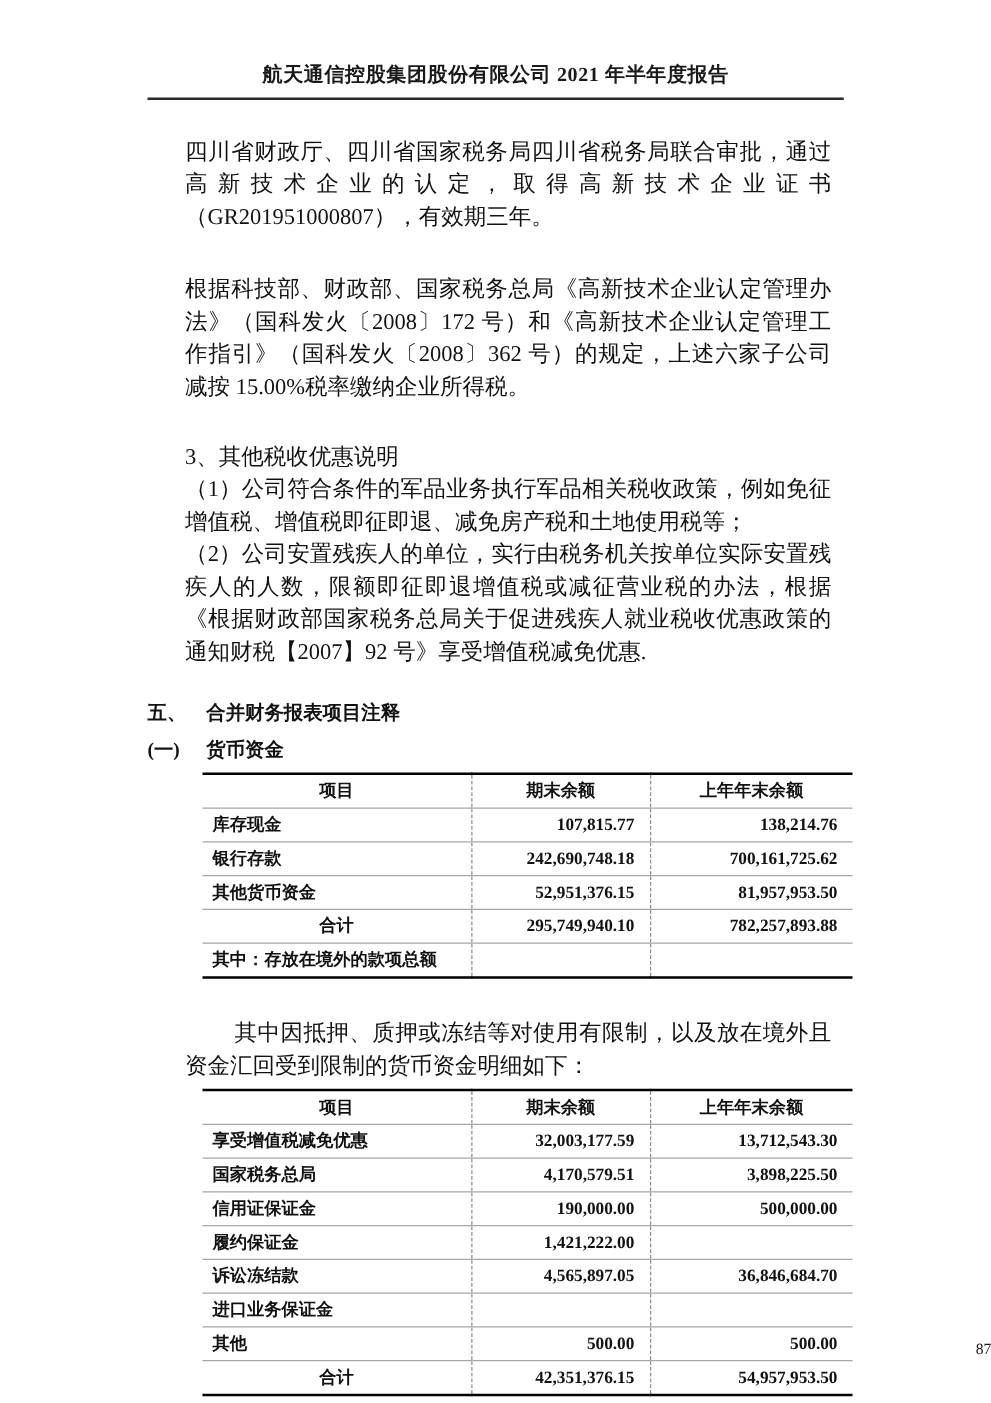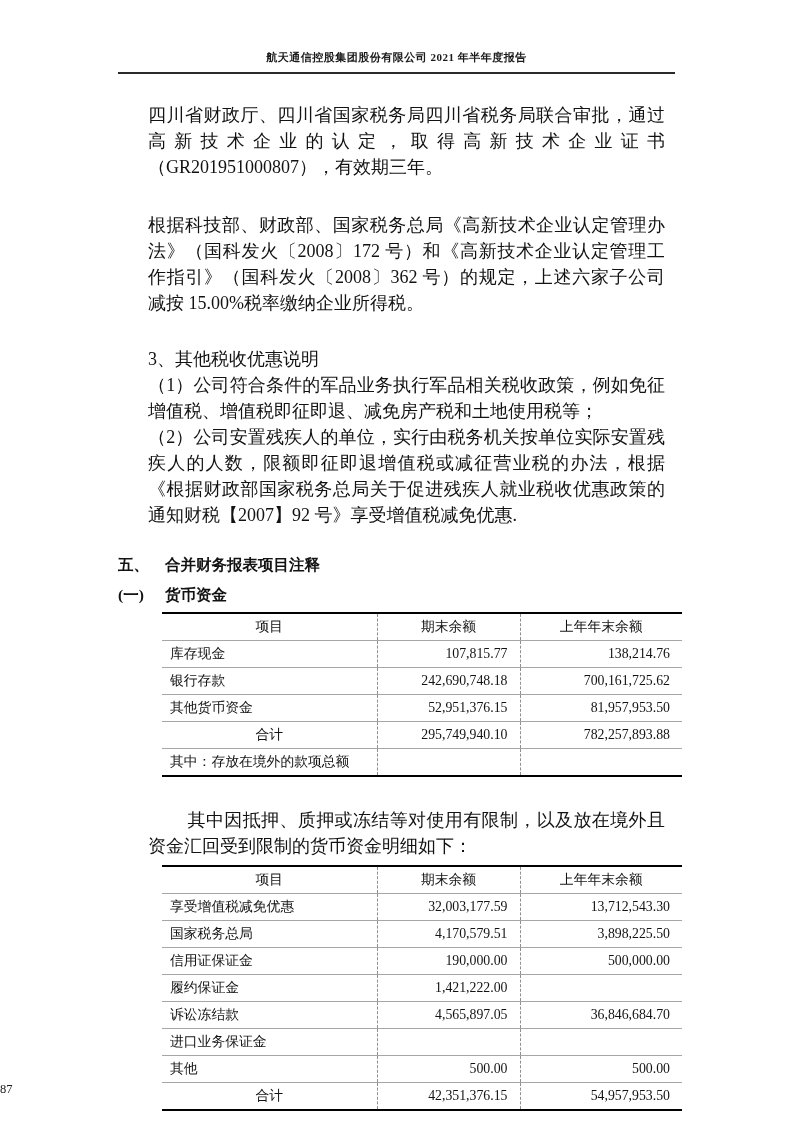--- a/index.html
+++ b/index.html
@@ -15,21 +15,21 @@
   }
   .content {
     position: absolute;
     left: 118px;
     top: 0;
     width: 557px;
   }
   .doc-header {
     padding-top: 50px;
     text-align: center;
-    font-size: 11px;
+    font-size: 16px;
     font-weight: bold;
     letter-spacing: 0.5px;
     color: #1a1a1a;
   }
   .doc-header-rule {
     margin-top: 7px;
     border-bottom: 2.2px solid #2a2a2a;
     height: 0;
   }
   .body-text {
@@ -54,39 +54,39 @@
   .fin-table {
     width: 520px;
     margin: 6px 0 0 44px;
     border-collapse: collapse;
     border-top: 2.6px solid #000;
     border-bottom: 2.6px solid #000;
     font-size: 13.8px;
     table-layout: fixed;
   }
   .fin-table th, .fin-table td {
-    font-weight: normal;
+    font-weight: bold;
     padding: 5px 8px;
     line-height: 16px;
     border-bottom: 1px solid #a6a6a6;
     overflow: hidden;
     white-space: nowrap;
   }
   .fin-table th { text-align: center; }
   .fin-table td.item-cell { text-align: left; }
   .fin-table td.num-cell { text-align: right; padding-right: 12px; }
   .fin-table th:nth-child(1), .fin-table td:nth-child(1) { border-right: 1px dashed #8f8f8f; }
   .fin-table th:nth-child(2), .fin-table td:nth-child(2) { border-right: 1px dashed #8f8f8f; }
   .fin-table tr:last-child td { border-bottom: none; }
   .page-num {
     position: absolute;
     left: 0;
     right: 0;
-    bottom: 25px;
-    text-align: left;
+    bottom: 35px;
+    text-align: right;
     font-size: 12.5px;
     color: #1a1a1a;
   }
 </style>
 </head>
 <body>
 
 <div class="page">
   <div class="content">
 

